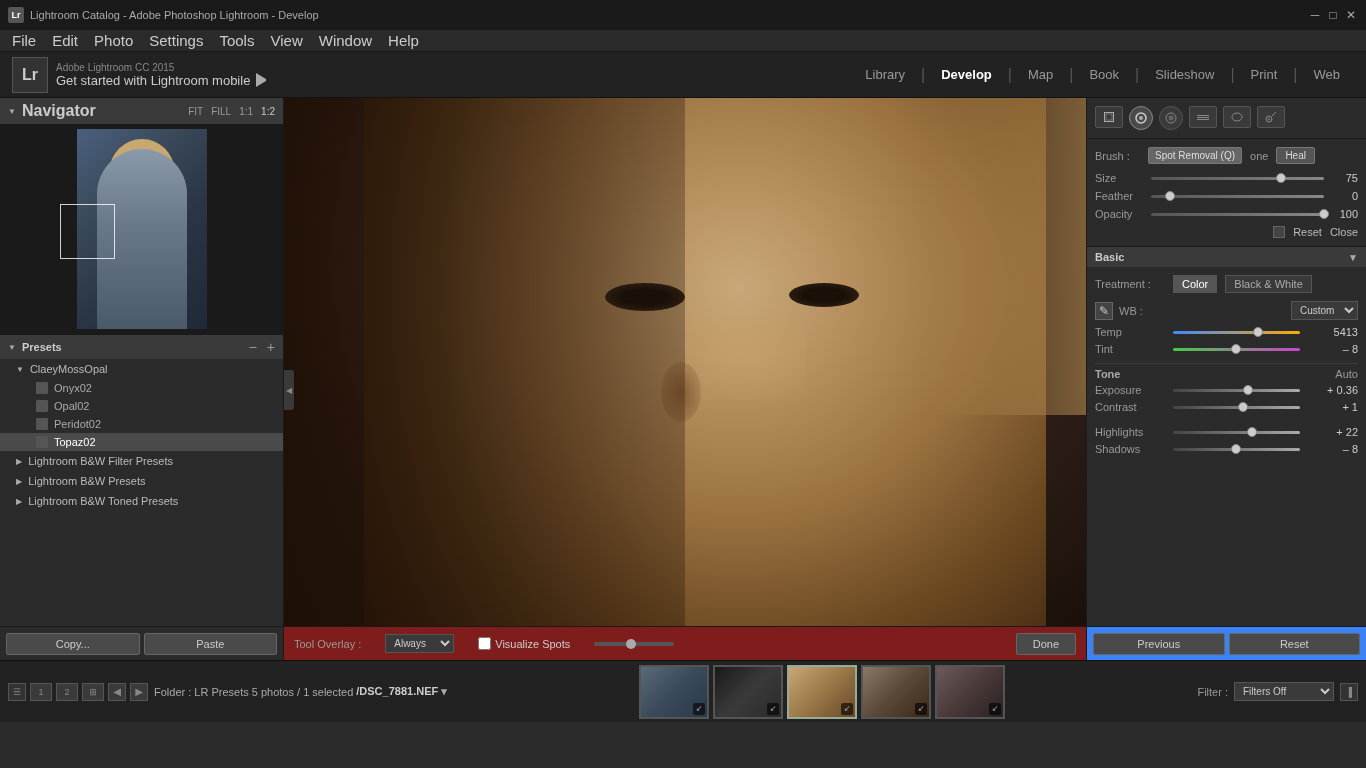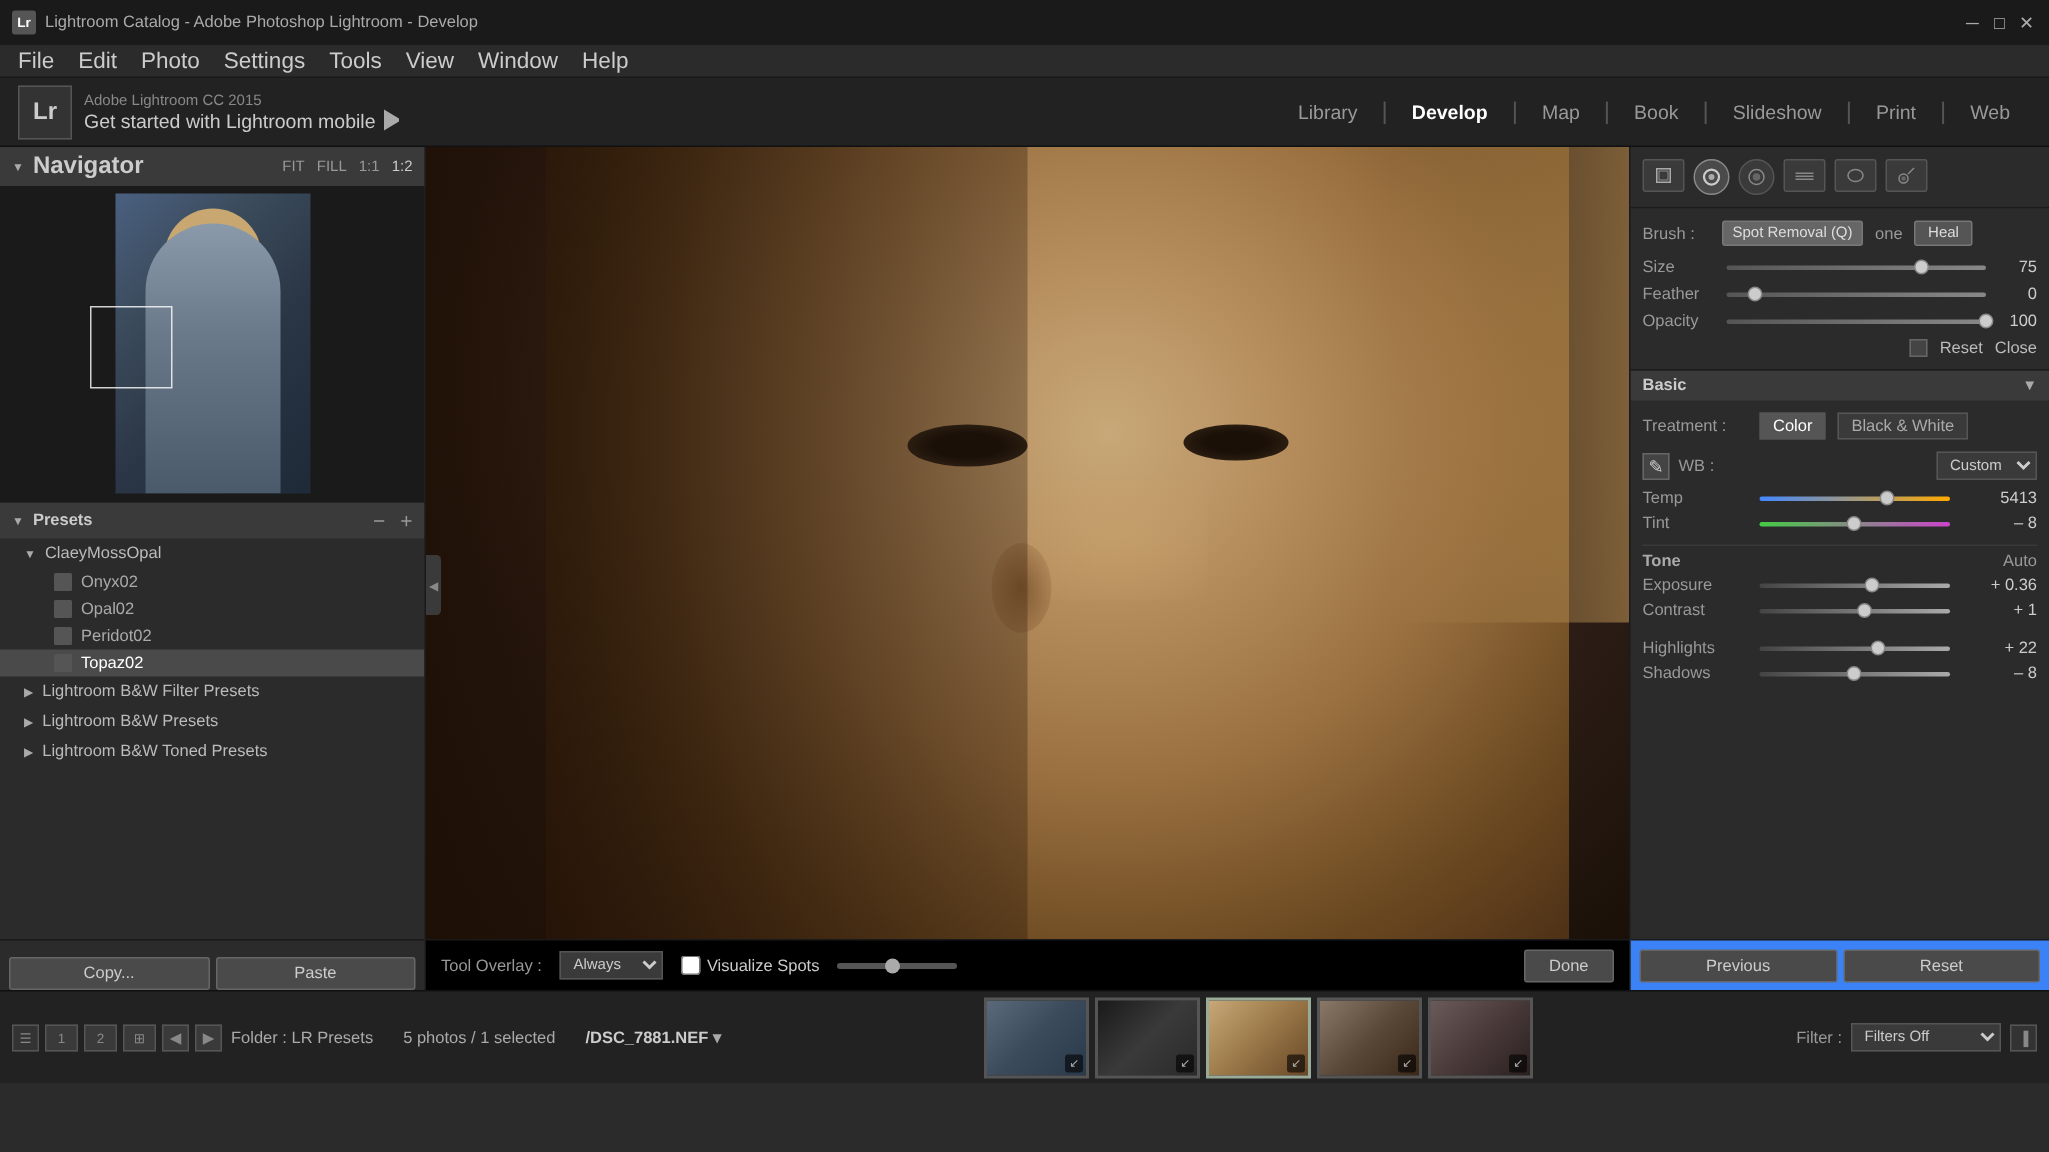--- a/index.html
+++ b/index.html
@@ -262,21 +262,21 @@
     #presets-panel .collapsed-group .tri-right {
       font-size: 8px; color: #aaa;
     }
 
     
     #left-bottom {
       height: 34px;
       background: #2b2b2b;
       border-top: 1px solid #1a1a1a;
       display: flex;
-      align-items: flex-end;
+      align-items: center;
       gap: 4px;
       padding: 0 6px;
     }
     #left-bottom button {
       flex: 1;
       height: 22px;
       background: #4a4a4a;
       border: 1px solid #666;
       color: #ccc;
       font-size: 11px;
@@ -351,26 +351,26 @@
     #photo-area .main-photo .cheek-highlight {
       position: absolute;
       top: 42%; left: 50%;
       width: 120px; height: 80px;
       background: radial-gradient(ellipse at center, rgba(210,170,110,0.3) 0%, transparent 100%);
     }
 
     
     #toolbar {
       height: 34px;
-      background: #000000;
+      background: #7f1d1d;
       border-top: 1px solid #1a1a1a;
       display: flex;
       align-items: center;
       padding: 0 10px;
-      gap: 12px;
+      gap: 24px;
     }
     #toolbar .toolbar-label { color: #999; font-size: 11px; }
     #toolbar .toolbar-select {
       background: #3a3a3a;
       border: 1px solid #555;
       color: #ccc;
       font-size: 10px;
       padding: 2px 4px;
       cursor: pointer;
     }
@@ -1003,21 +1003,21 @@
 
   <div style="display:flex; align-items:center; gap:4px; flex-shrink:0;">
     <div style="width:18px;height:18px;background:#333;border:1px solid #555;display:flex;align-items:center;justify-content:center;font-size:9px;color:#888;cursor:pointer;">☰</div>
     <div style="width:22px;height:18px;background:#3a3a3a;border:1px solid #555;display:flex;align-items:center;justify-content:center;font-size:9px;color:#888;cursor:pointer;">1</div>
     <div style="width:22px;height:18px;background:#3a3a3a;border:1px solid #555;display:flex;align-items:center;justify-content:center;font-size:9px;color:#888;cursor:pointer;">2</div>
     <div style="width:22px;height:18px;background:#3a3a3a;border:1px solid #555;display:flex;align-items:center;justify-content:center;font-size:9px;color:#888;cursor:pointer;">⊞</div>
     <div style="width:18px;height:18px;background:#3a3a3a;border:1px solid #555;display:flex;align-items:center;justify-content:center;font-size:10px;color:#888;cursor:pointer;">◀</div>
     <div style="width:18px;height:18px;background:#3a3a3a;border:1px solid #555;display:flex;align-items:center;justify-content:center;font-size:10px;color:#888;cursor:pointer;">▶</div>
   </div>
 
-  <div style="display:flex;align-items:center;gap:20px;flex-shrink:0;">
+  <div style="display:flex;align-items:center;gap:3px;flex-shrink:0;">
     <span style="color:#aaa;font-size:11px;">Folder : LR Presets</span>
     <span style="color:#aaa;font-size:11px;">5 photos / 1 selected</span>
     <span style="color:#ccc;font-size:11px;font-weight:bold;">
       <span>/DSC_7881.NEF</span>
       <span style="color:#aaa;cursor:pointer;">▾</span>
     </span>
   </div>
 
   <div style="display:flex;gap:4px;flex:1;align-items:center;justify-content:center;">
     <div class="film-thumb photo1">

